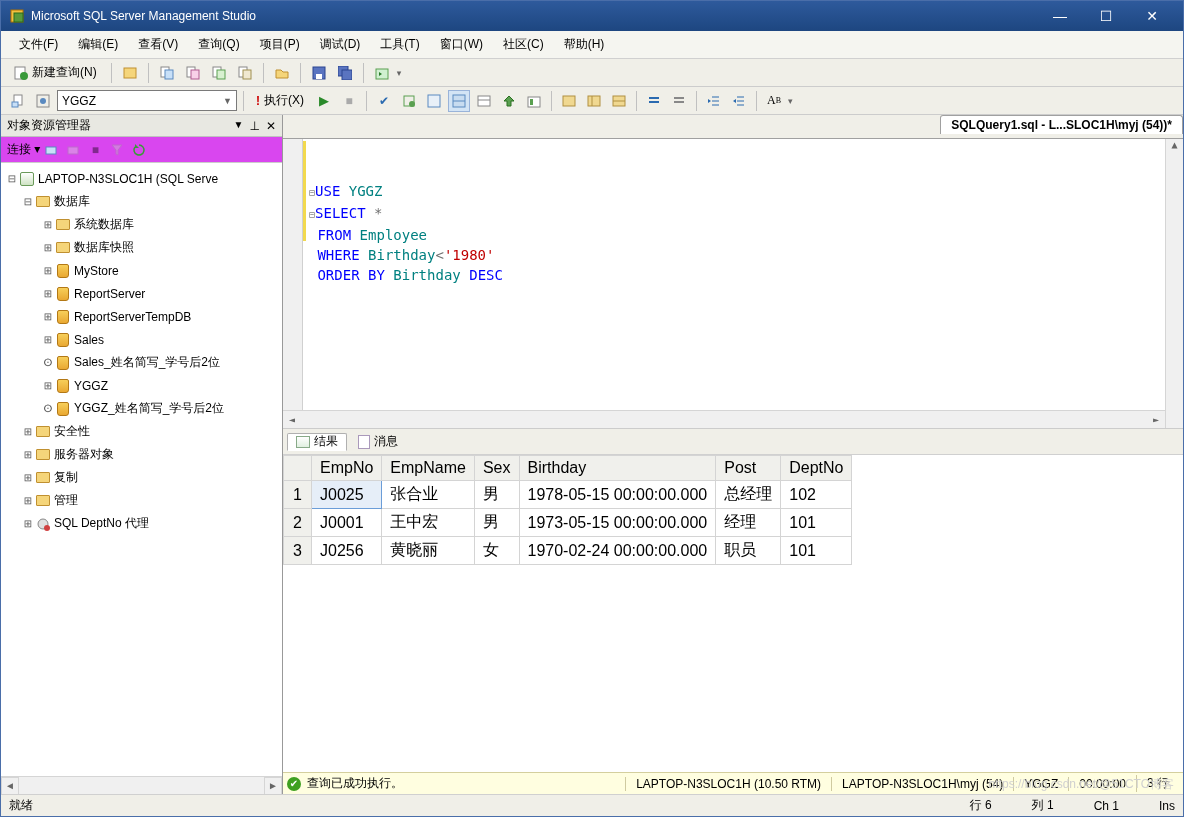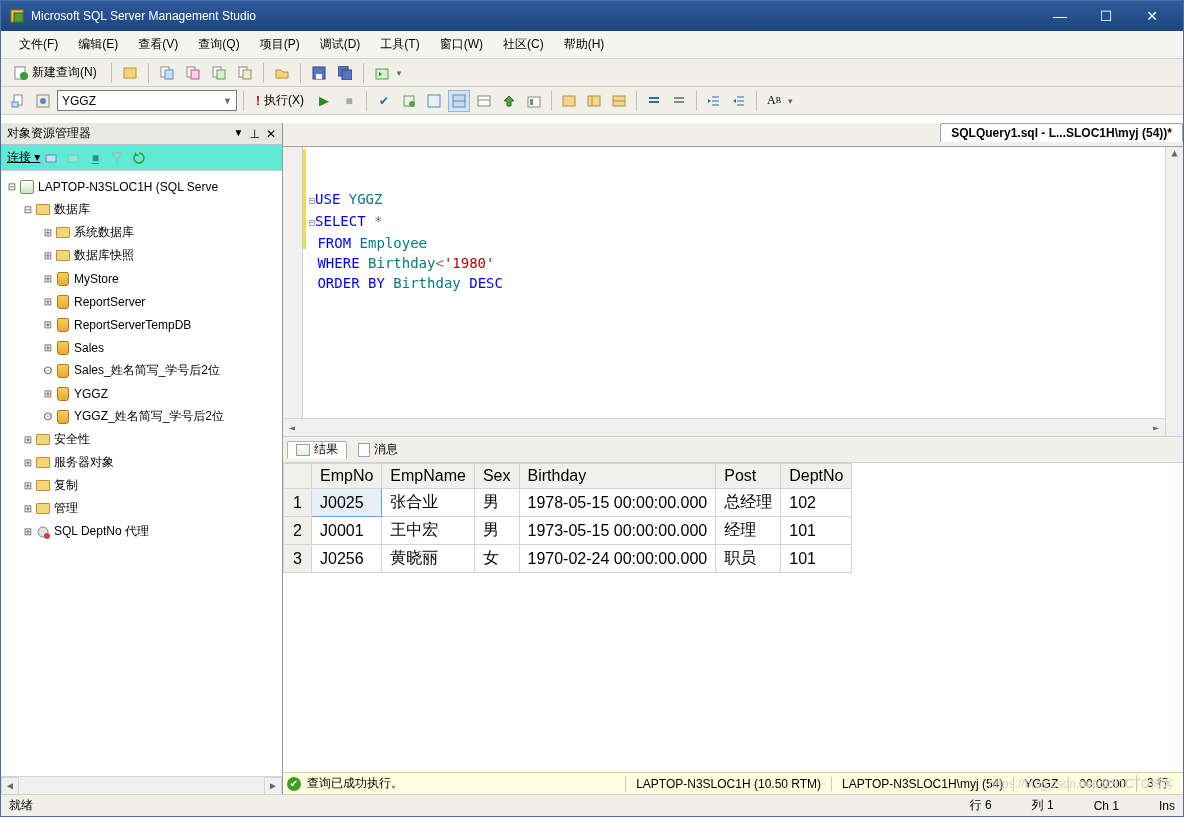--- a/index.html
+++ b/index.html
@@ -10,26 +10,26 @@
 .titlebar .winbtns { display: flex; gap: 0; }
 .titlebar .winbtn { width: 46px; height: 30px; display: flex; align-items: center; justify-content: center; color: #fff; font-size: 14px; }
 .menubar { height: 28px; background: #f5f5f0; border-bottom: 1px solid #d0d0d0; display: flex; align-items: center; padding: 8px 8px; gap: 0; }
 .menuitem { padding: 4px 10px; font-size: 12px; color: #000; }
 .toolbar { height: 28px; background: #f0efe8; border-bottom: 1px solid #ccc; display: flex; align-items: center; padding: 2px 6px; gap: 4px; }
 .toolbar2 { height: 28px; background: #f0efe8; border-bottom: 1px solid #ccc; display: flex; align-items: center; padding: 2px 6px; gap: 3px; }
 .tbtn { width: 22px; height: 22px; display: flex; align-items: center; justify-content: center; border: 1px solid transparent; background: transparent; font-size: 12px; }
 .tsep { width: 1px; height: 20px; background: #c0c0c0; margin: 0 3px; }
 .tlabel { padding: 0 4px; font-size: 12px; }
 .dbselect { width: 180px; height: 21px; border: 1px solid #7a7a7a; background: #fff; padding: 0 4px; font-size: 12px; display:flex; align-items:center; justify-content:space-between; }
-.mainarea { flex: 1; display: flex; min-height: 0; margin-top: 8px; }
+.mainarea { flex: 1; display: flex; min-height: 0; }
 .sidebar { width: 282px; border-right: 1px solid #999; display: flex; flex-direction: column; background: #fff; }
 .panelhdr { height: 22px; background: #e8e8e2; border-bottom: 1px solid #c0c0c0; display: flex; align-items: center; padding: 0 6px; font-size: 12px; }
 .panelhdr .paneltitle { flex: 1; }
 .panelhdr .panelbtns { display: flex; gap: 2px; }
-.connectbar { height: 26px; background: #5eead4; border-bottom: 1px solid #ccc; display: flex; align-items: center; padding: 0 6px; gap: 0; font-size: 12px; text-decoration: underline; }
+.connectbar { height: 26px; background: #d946ef; border-bottom: 1px solid #ccc; display: flex; align-items: center; padding: 0 6px; gap: 0; font-size: 12px; }
 .tree { flex: 1; overflow: auto; padding: 4px 2px; font-size: 12px; background:#fff; }
 .treeitem { display: flex; align-items: center; height: 23px; white-space: nowrap; }
 .treeitem .exp { width: 14px; text-align: center; color: #555; font-size: 10px; }
 .treeitem .ticon { width: 16px; height: 16px; margin-right: 3px; display:inline-flex; align-items:center; justify-content:center; }
 .indent0 { padding-left: 2px; }
 .indent1 { padding-left: 18px; }
 .indent2 { padding-left: 38px; }
 .folder { width:14px; height:11px; background:#f5d57a; border:1px solid #c09030; border-radius:1px; display:inline-block; }
 .dbicon { width:12px; height:14px; background:linear-gradient(#f7cf5a,#e9a832); border:1px solid #b37815; border-radius:2px 2px 3px 3px; display:inline-block; }
 .srvicon { width:14px; height:14px; background:linear-gradient(#fff,#cfe3c4); border:1px solid #6a9a5a; border-radius:2px; display:inline-block; }

